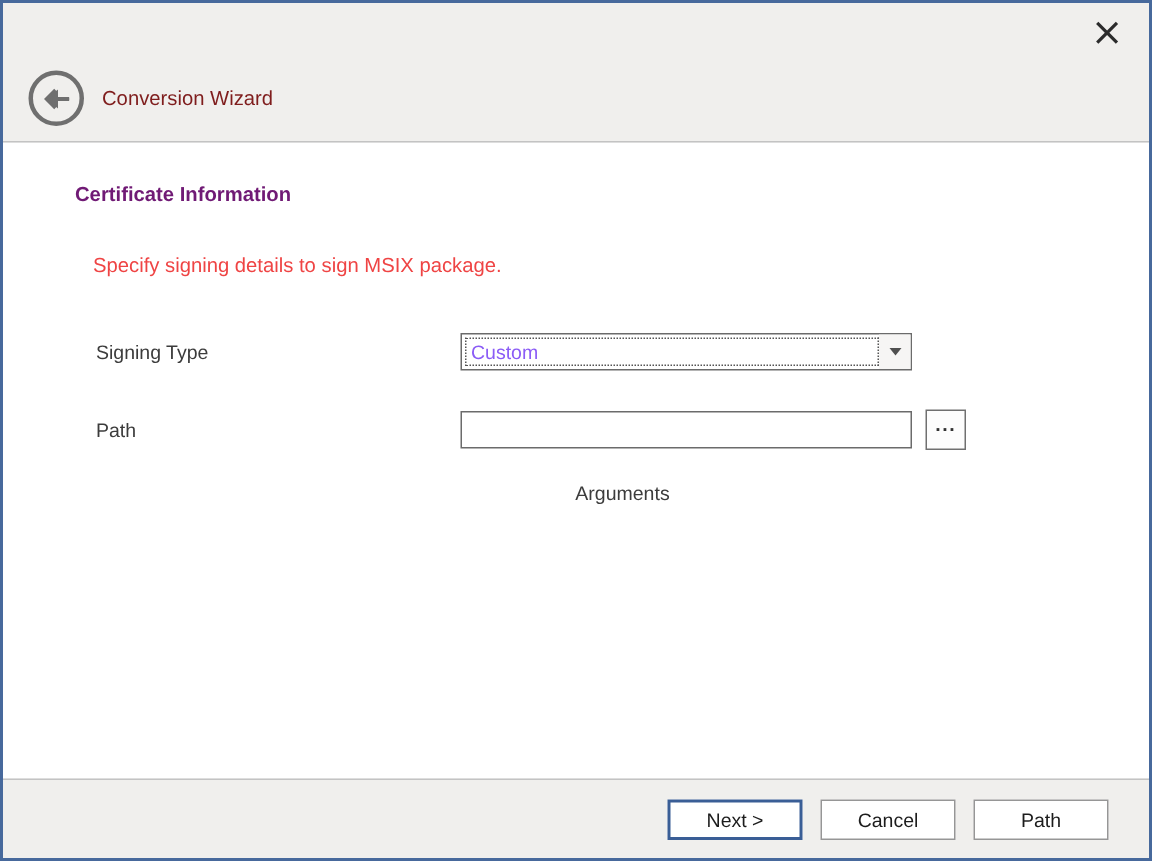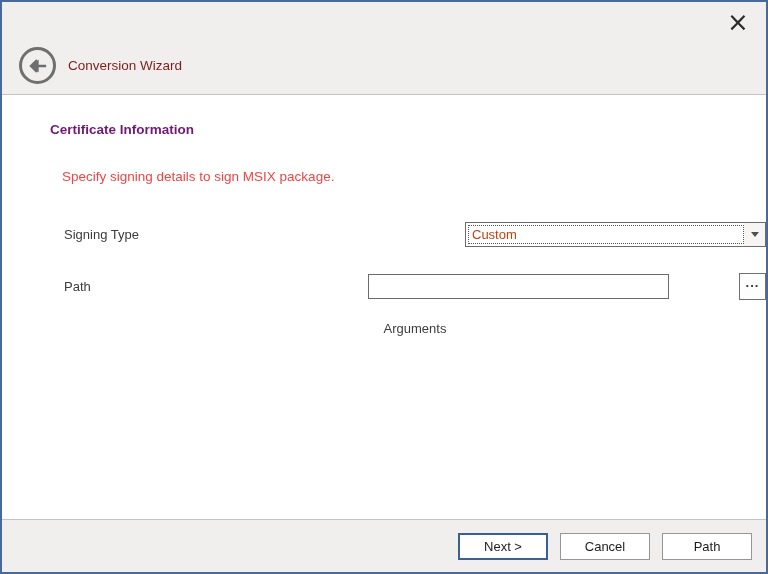--- a/index.html
+++ b/index.html
@@ -47,37 +47,37 @@
   .page-heading {
     margin: 27px 0 0 48px;
     font-size: 13.5px; font-weight: bold; color: #701a75;
   }
   .page-desc {
     margin: 32px 0 0 60px;
     font-size: 13.5px; color: #ef4444;
   }
   .form-row {
     display: flex; align-items: center;
-    padding-left: 62px; height: 27px; justify-content: space-between;
+    padding-left: 62px; height: 27px;
   }
   .row-signing { margin-top: 37px; }
   .row-path { margin-top: 25px; }
   .row-arguments { margin-top: 21px; flex-direction: column; }
   .form-label { flex: 0 0 243px; font-size: 13px; color: #3c3c3c; }
   
   .combo {
     width: 301px; height: 25px;
     border: 1px solid #6b6b6b; background: #ffffff;
     display: flex; align-items: stretch; cursor: default;
   }
   .combo-value {
     flex: 1 1 auto;
     margin: 2px 0 2px 2px;
     border: 1px dotted #555555;
-    font-size: 13px; color: #c2410c;
+    font-size: 13px; color: #8b5cf6;
     display: flex; align-items: center;
     padding: 0 3px;
     overflow: hidden; white-space: nowrap;
   }
   .combo-arrow-btn {
     flex: 0 0 21px;
     display: flex; align-items: center; justify-content: center;
     background: #f6f5f4; cursor: pointer;
   }
   .arrow-down {
@@ -102,21 +102,21 @@
     text-align: center; cursor: pointer;
     font-family: "Liberation Sans", sans-serif;
     padding-bottom: 8px;
   }
   
   .footer {
     flex: 0 0 53px;
     background: #f0efed;
     border-top: 1px solid #c3c3c3;
     display: flex; align-items: center; justify-content: flex-end;
-    gap: 12px; padding-right: 14px;
+    gap: 12px; padding-right: 27px;
   }
   .btn {
     width: 90px; height: 27px;
     background: #ffffff; border: 1px solid #969696;
     font-size: 13px; color: #1c1c1c; cursor: pointer;
     font-family: "Liberation Sans", sans-serif;
   }
   .btn-primary { border: 2px solid #3a5e96; }
 </style>
 </head>

